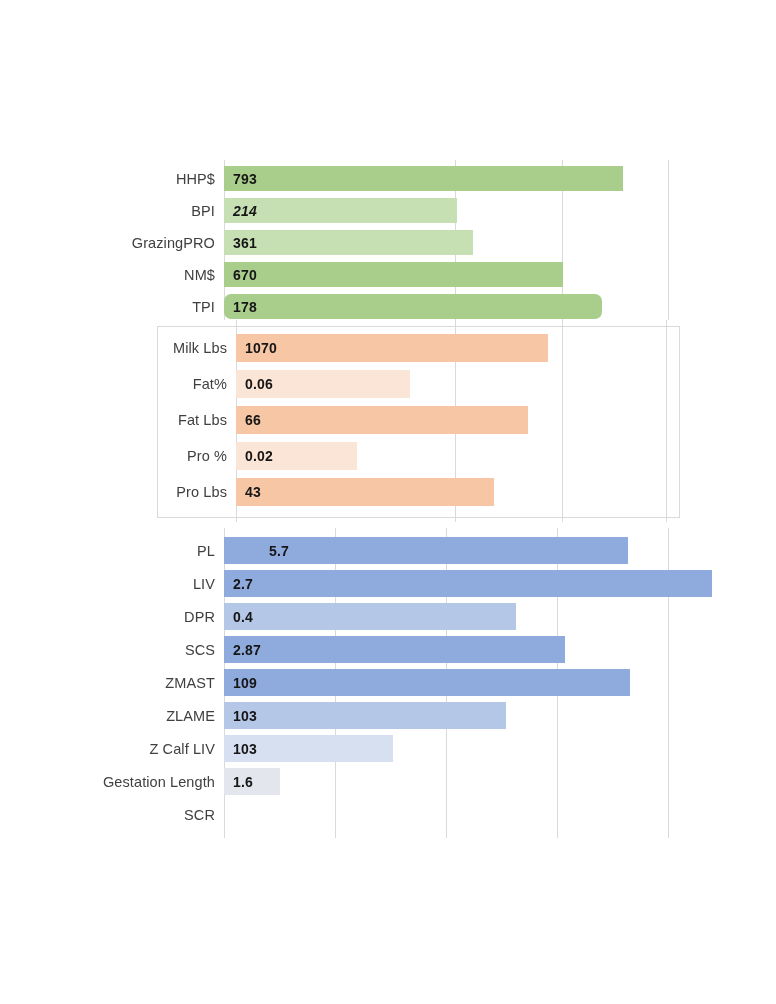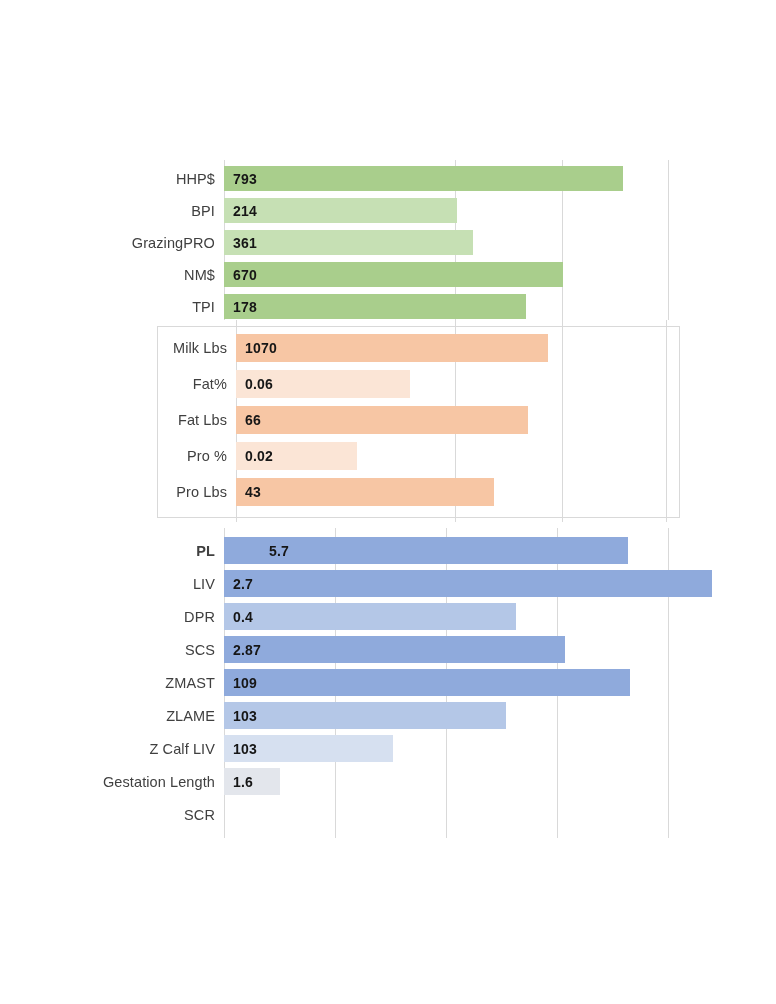--- a/index.html
+++ b/index.html
@@ -129,39 +129,39 @@
         <div class="gridline" style="left: 668px;"></div>
         <div class="axis-line" style="left: 224px;"></div>
         <div class="row" style="top: 6px; height: 25px;">
           <div class="row-label" style="right: 552px;">HHP$</div>
           <div class="bar" style="left: 224px; width: 399px; background: rgb(169, 206, 140);">
             <span class="bar-value">793</span>
           </div>
         </div>
         <div class="row" style="top: 38px; height: 25px;">
           <div class="row-label" style="right: 552px;">BPI</div>
-          <div class="bar" style="left: 224px; width: 233px; background: rgb(198, 224, 180);">
+          <div class="bar" style="left: 224px; width: 233px; background: rgb(198, 224, 180); font-style: italic;">
             <span class="bar-value">214</span>
           </div>
         </div>
         <div class="row" style="top: 70px; height: 25px;">
           <div class="row-label" style="right: 552px;">GrazingPRO</div>
           <div class="bar" style="left: 224px; width: 249px; background: rgb(198, 224, 180);">
             <span class="bar-value">361</span>
           </div>
         </div>
         <div class="row" style="top: 102px; height: 25px;">
           <div class="row-label" style="right: 552px;">NM$</div>
           <div class="bar" style="left: 224px; width: 339px; background: rgb(169, 206, 140);">
             <span class="bar-value">670</span>
           </div>
         </div>
         <div class="row" style="top: 134px; height: 25px;">
           <div class="row-label" style="right: 552px;">TPI</div>
-          <div class="bar" style="left: 224px; width: 302px; background: rgb(169, 206, 140);">
+          <div class="bar" style="left: 224px; width: 378px; background: rgb(169, 206, 140); border-radius: 7px;">
             <span class="bar-value">178</span>
           </div>
         </div>
       </div>
   </section>
 
   <section class="panel" id="panel-production-traits">
     <div class="panel-plot">
         <div class="gridline" style="left: 455px;"></div>
         <div class="gridline" style="left: 562px;"></div>
@@ -202,21 +202,21 @@
   </section>
 
   <section class="panel" id="panel-health-traits">
     <div class="panel-plot">
         <div class="gridline" style="left: 335px;"></div>
         <div class="gridline" style="left: 446px;"></div>
         <div class="gridline" style="left: 557px;"></div>
         <div class="gridline" style="left: 668px;"></div>
         <div class="axis-line" style="left: 224px;"></div>
         <div class="row" style="top: 9px; height: 27px;">
-          <div class="row-label" style="right: 552px; font-weight: bold;">PL</div>
+          <div class="row-label" style="right: 552px;">PL</div>
           <div class="bar" style="left: 224px; width: 404px; background: rgb(143, 170, 220); padding-left: 36px;">
             <span class="bar-value">5.7</span>
           </div>
         </div>
         <div class="row" style="top: 42px; height: 27px;">
           <div class="row-label" style="right: 552px;">LIV</div>
           <div class="bar" style="left: 224px; width: 488px; background: rgb(143, 170, 220); text-align: center;">
             <span class="bar-value">2.7</span>
           </div>
         </div>

